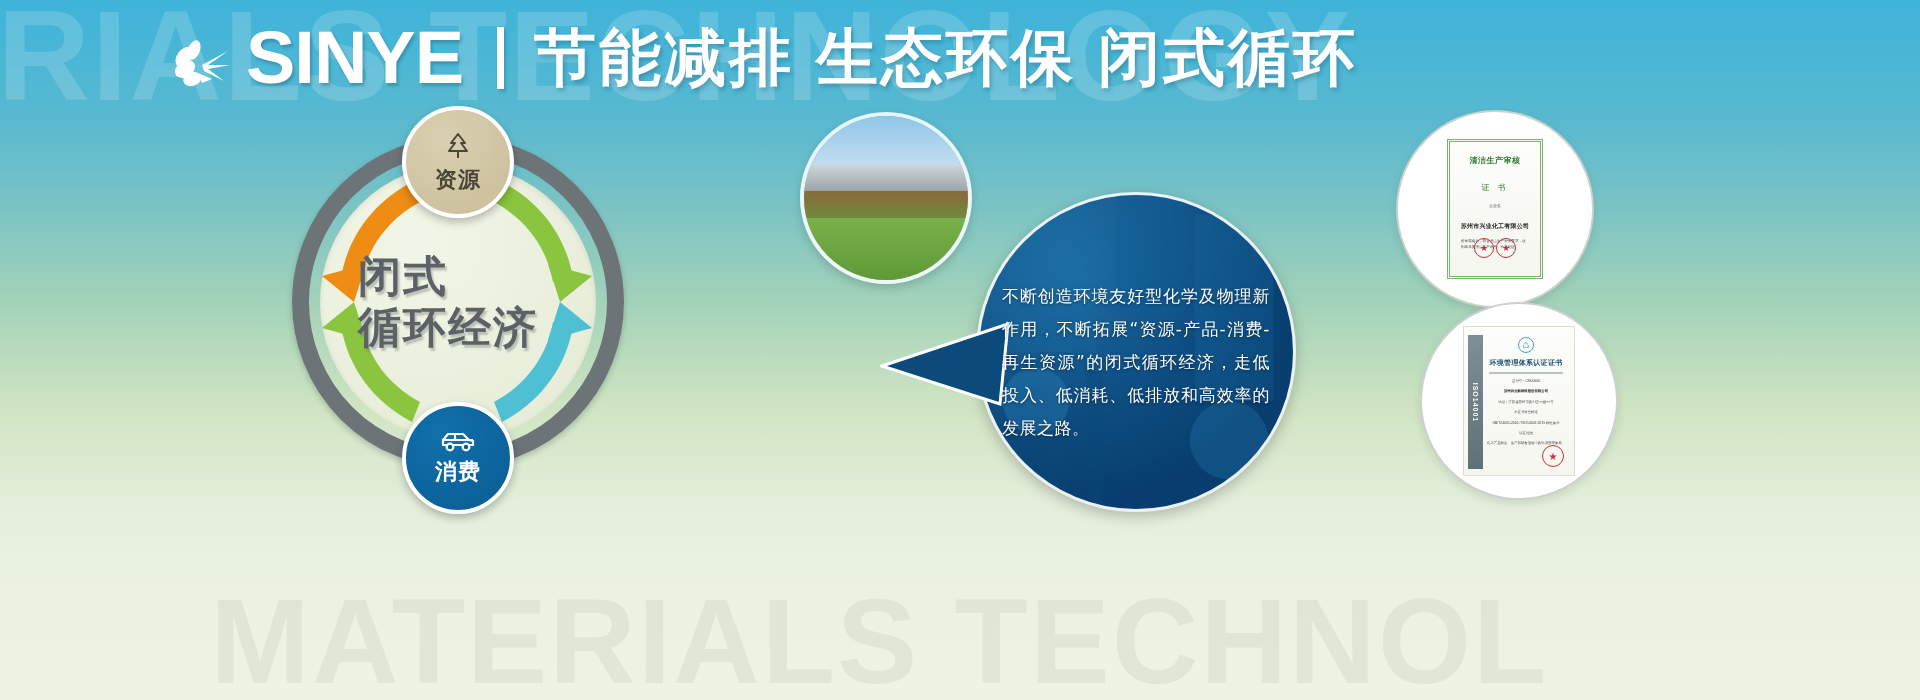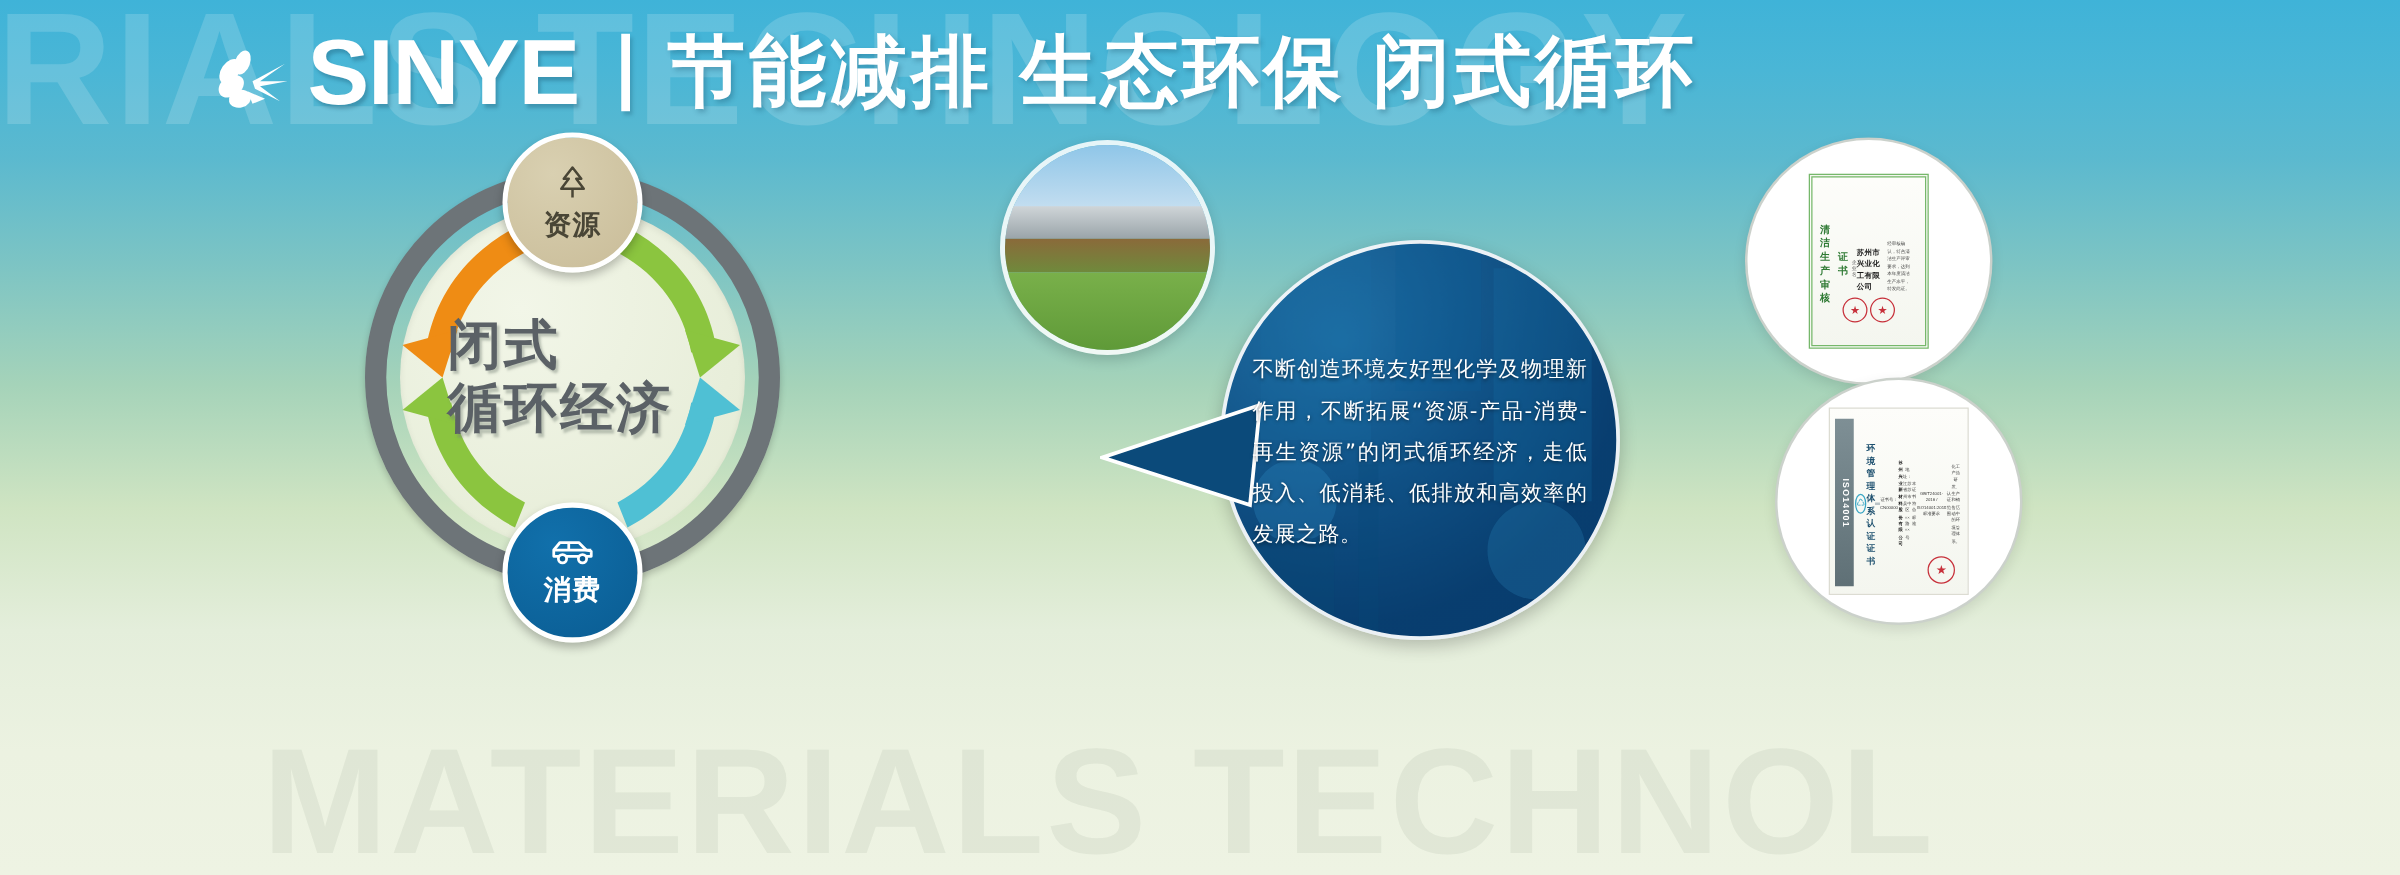--- a/index.html
+++ b/index.html
@@ -160,27 +160,27 @@
     display:flex; align-items:center; justify-content:center;
     overflow:hidden;
   }
   .cert-1 { left:1396px; top:110px; width:198px; height:198px; }
   .cert-2 { left:1420px; top:302px; width:198px; height:198px; }
 
   .cert-paper {
     background:linear-gradient(180deg,#fdfdfa,#f4f6ef);
     border:1px solid #dcdcd2;
     position:relative;
-    display:flex; flex-direction:row; align-items:center;
+    display:flex; flex-direction:column; align-items:center;
   }
   .cert-1 .cert-paper { width:96px; height:140px; padding:9px 6px; border:3px double #76b86b; }
   .cert-2 .cert-paper { width:112px; height:150px; padding:7px 6px 7px 20px; }
 
   .cert-title-1 { font-size:8px; color:#2f7a34; font-weight:700; letter-spacing:0.5px; margin-top:4px; }
-  .cert-sub-1   { font-size:8px; color:#2f7a34; font-weight:700; letter-spacing:3px; margin-top:3px; }
+  .cert-sub-1   { font-size:8px; color:#2f7a34; font-weight:400; letter-spacing:3px; margin-top:16px; }
   .cert-company { font-size:6px; color:#1a1a1a; font-weight:700; margin-top:14px; letter-spacing:0.2px; }
   .cert-tiny    { font-size:3.6px; color:#444; line-height:6px; margin-top:7px; text-align:left; width:100%; padding:0 5px; }
   .cert-seals   { position:absolute; bottom:18px; left:50%; transform:translateX(-50%); display:flex; gap:2px; }
   .seal { width:20px; height:20px; border-radius:50%; border:1.5px solid #c7303a; display:flex; align-items:center; justify-content:center; color:#c7303a; font-size:9px; }
 
   .cert-2 .spine {
     position:absolute; left:4px; top:8px; width:15px; height:134px;
     background:linear-gradient(180deg,#7e8f95,#5f7076);
     display:flex; align-items:center; justify-content:center;
   }

